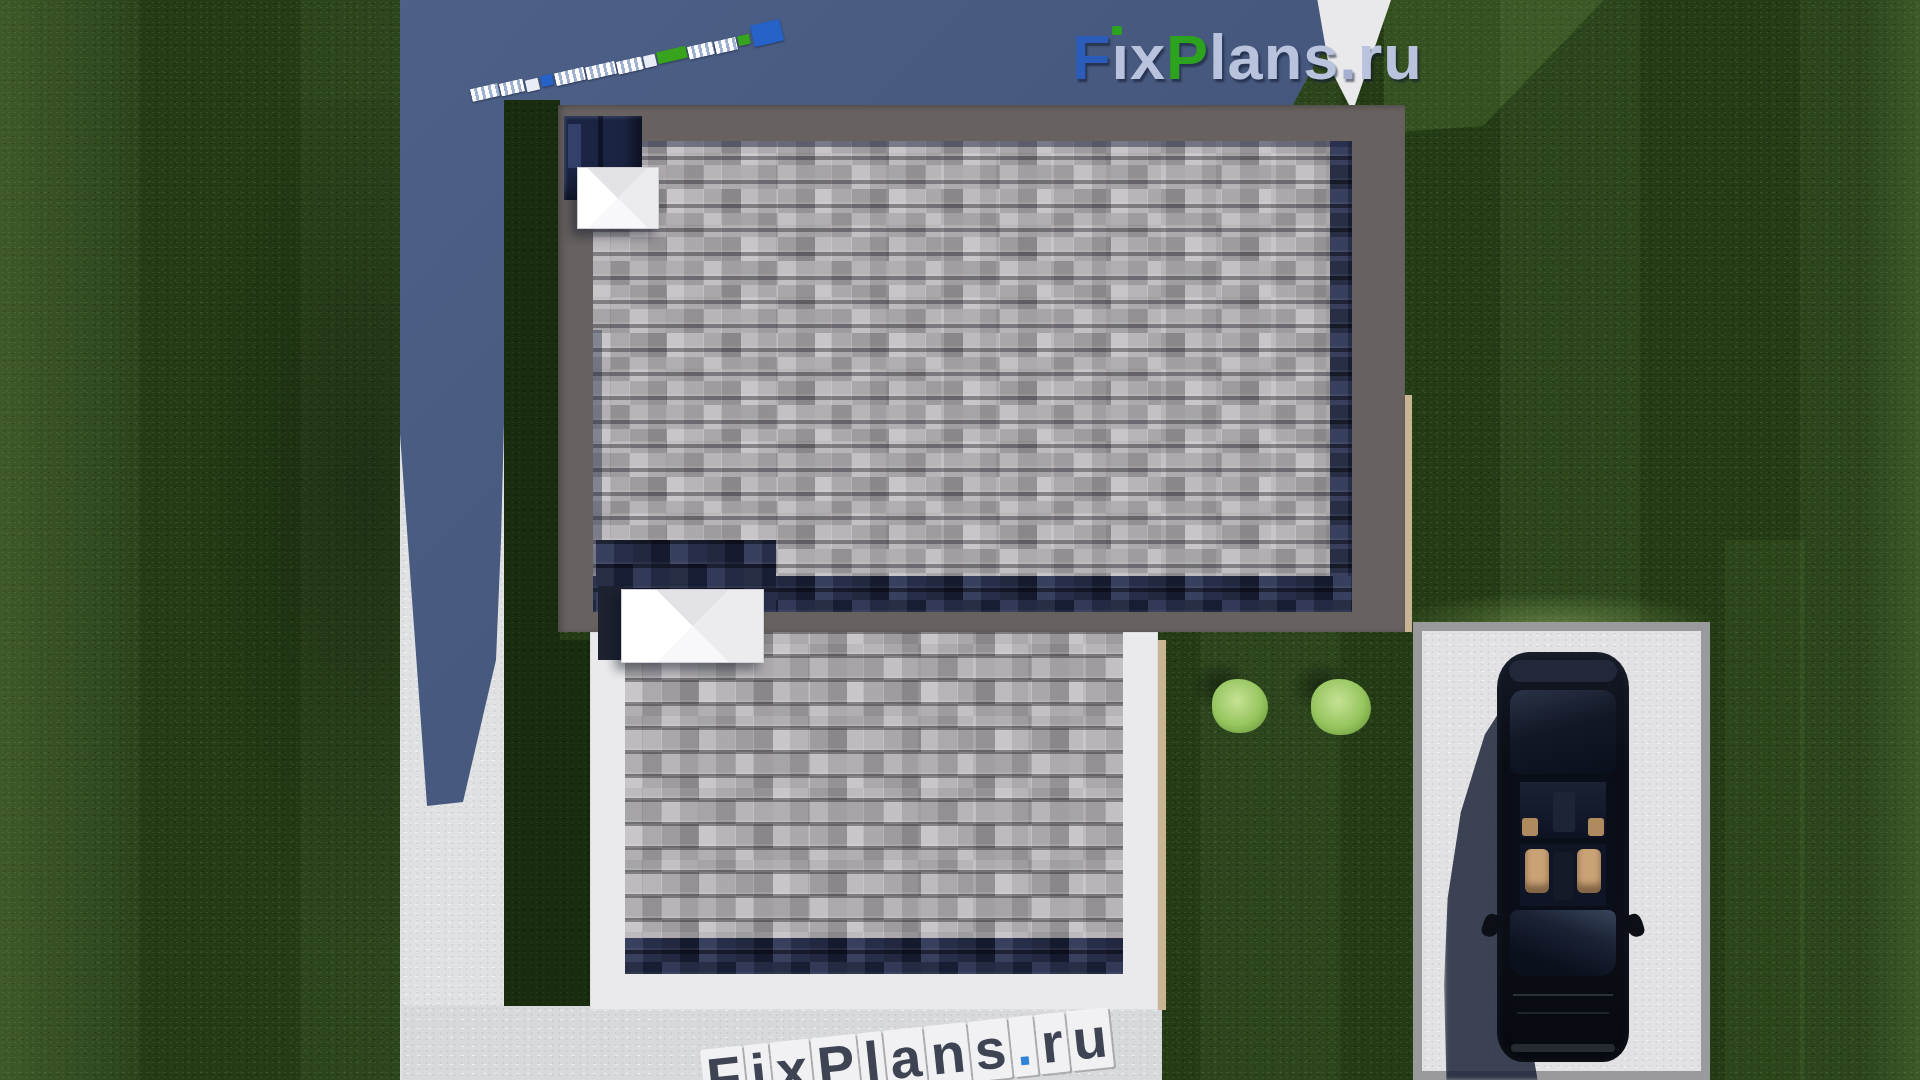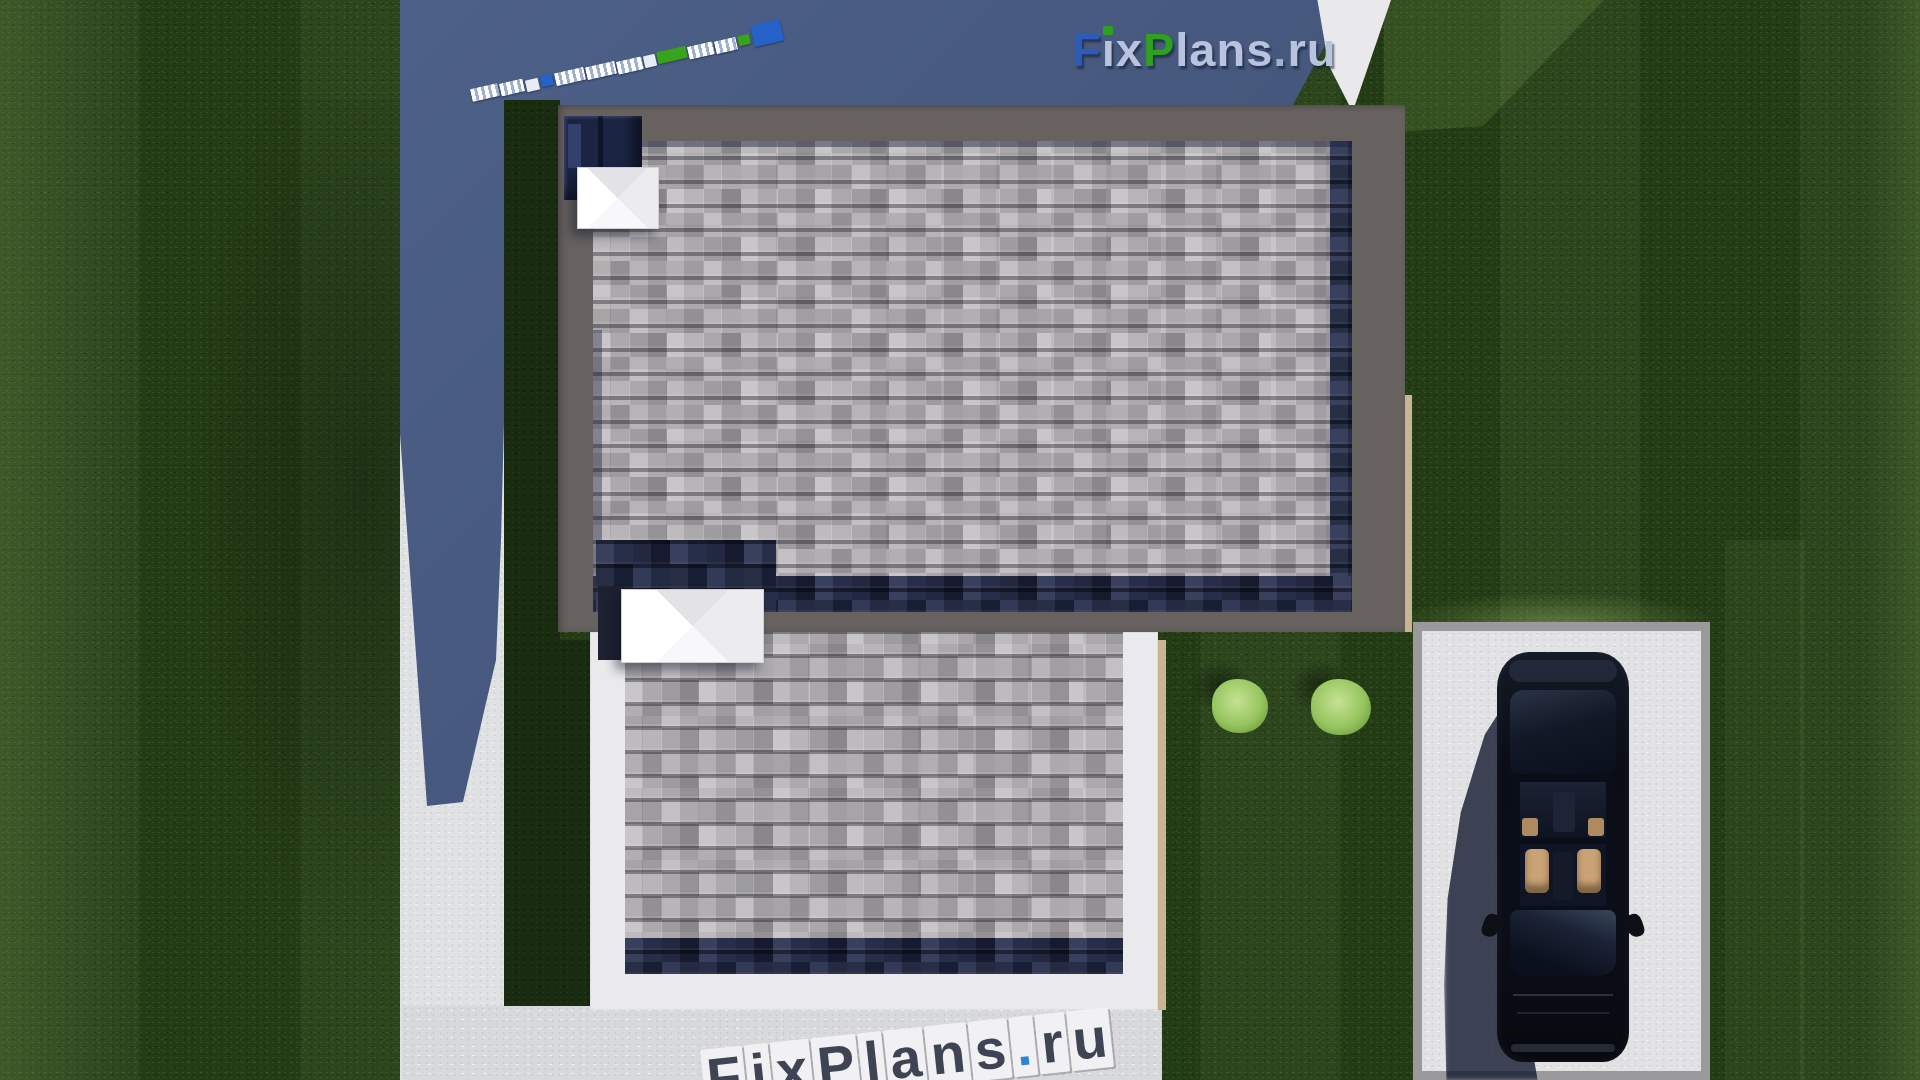--- a/index.html
+++ b/index.html
@@ -43,21 +43,21 @@
     background-size:auto,auto,74px 48px;}
 
   .chimney{background:conic-gradient(from 45deg at 50% 50%, #ececef 0 25%, #f8f8fa 25% 50%, #ffffff 50% 75%, #e2e2e7 75% 100%);
     border:1px solid #cfcfd4; box-shadow:-6px 7px 10px rgba(12,18,36,0.45);}
 
   
   .blk{position:absolute;transform:rotate(-13deg);border-radius:1px;box-shadow:0 1px 2px rgba(0,0,20,0.4);}
   .blk.striped{background-image:repeating-linear-gradient(90deg, rgba(255,255,255,0.9) 0 4px, rgba(150,170,205,0.9) 4px 7px);}
 
   
-  .logo{font-weight:bold;font-size:47px;letter-spacing:1px;line-height:1;
+  .logo{font-weight:bold;font-size:63px;letter-spacing:1px;line-height:1;
         text-shadow:2px 3px 2px rgba(15,22,45,0.55);white-space:nowrap;}
   .logo .ltr{position:relative;display:inline-block;}
   .logo .idot{position:absolute;left:1px;top:0px;width:10px;height:9px;border-radius:2px;}
   .wm{white-space:nowrap;font-weight:bold;font-size:56px;line-height:1;}
   .wm .ch{display:inline-block;padding:2px 4px;margin-right:2px;border-radius:2px;
           box-shadow:2px 2px 0 rgba(30,34,48,0.25);}
 
   .bush{border-radius:46% 54% 50% 48%;
     background:radial-gradient(circle at 45% 40%, #c6e294, #96c55f 55%, #6f9c3e 85%, #5d8733 100%);
     box-shadow:inset -4px -5px 8px rgba(30,60,10,0.5;), 0 0 0 0 transparent;}

